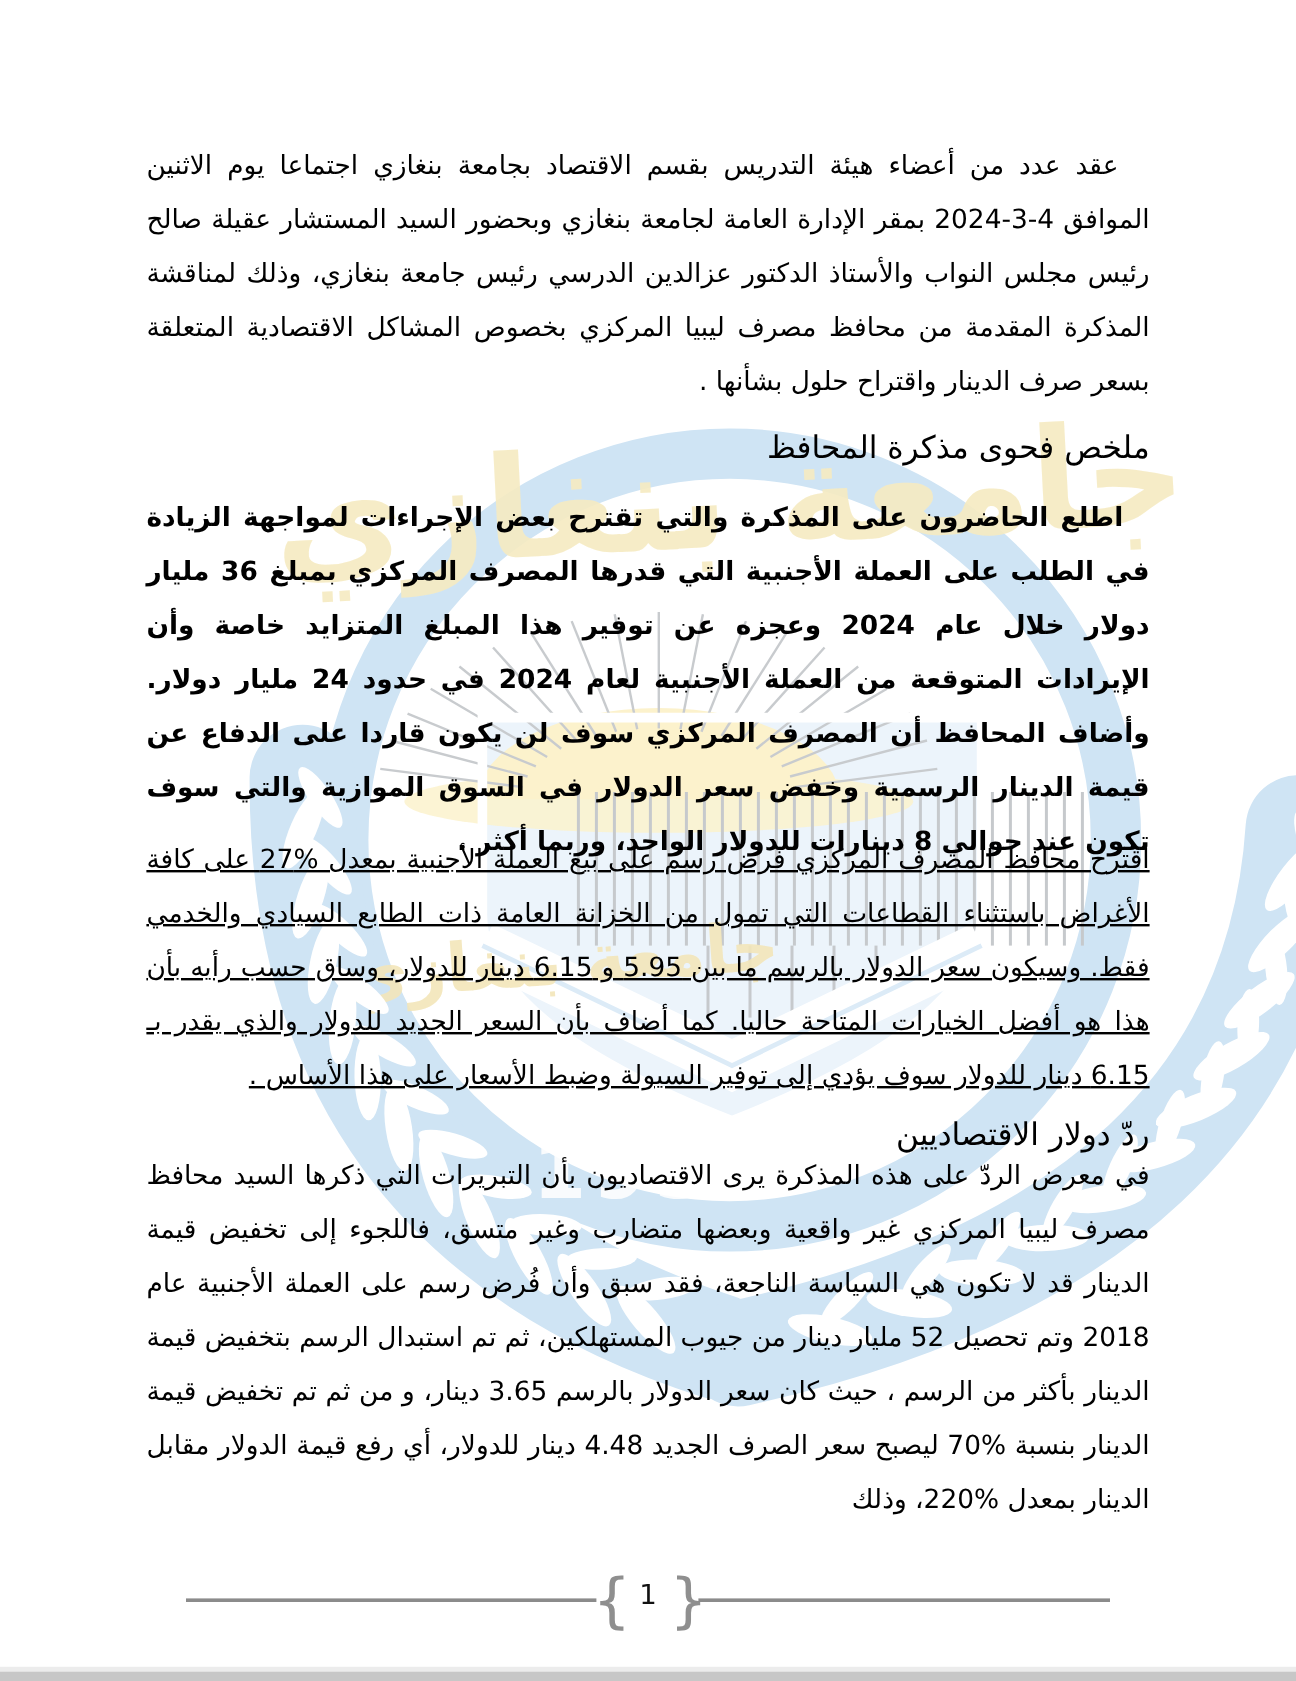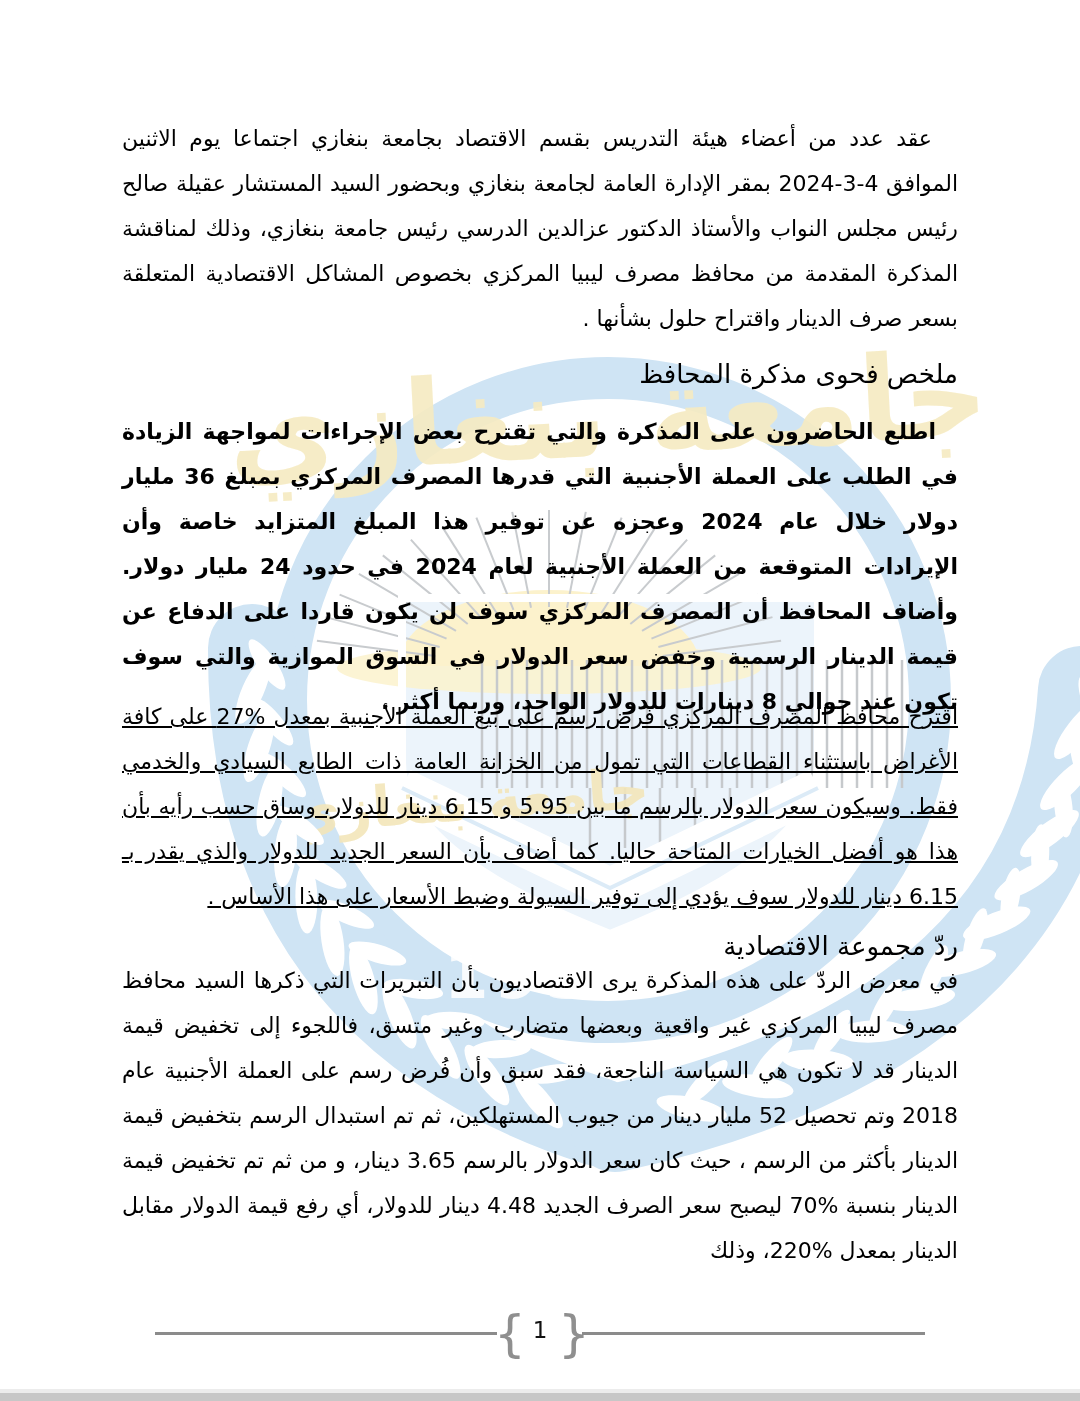--- a/index.html
+++ b/index.html
@@ -187,21 +187,21 @@
   </svg>
 
   <p class="para" id="p1">عقد عدد من أعضاء هيئة التدريس بقسم الاقتصاد بجامعة بنغازي اجتماعا يوم الاثنين الموافق 4-3-2024 بمقر الإدارة العامة لجامعة بنغازي وبحضور السيد المستشار عقيلة صالح رئيس مجلس النواب والأستاذ الدكتور عزالدين الدرسي رئيس جامعة بنغازي، وذلك لمناقشة المذكرة المقدمة من محافظ مصرف ليبيا المركزي بخصوص المشاكل الاقتصادية المتعلقة بسعر صرف الدينار واقتراح حلول بشأنها .</p>
 
   <h2 class="heading" id="h1">ملخص فحوى مذكرة المحافظ</h2>
 
   <p class="para" id="p2">اطلع الحاضرون على المذكرة والتي تقترح بعض الإجراءات لمواجهة الزيادة في الطلب على العملة الأجنبية التي قدرها المصرف المركزي بمبلغ 36 مليار دولار خلال عام 2024 وعجزه عن توفير هذا المبلغ المتزايد خاصة وأن الإيرادات المتوقعة من العملة الأجنبية لعام 2024 في حدود 24 مليار دولار. وأضاف المحافظ أن المصرف المركزي سوف لن يكون قاردا على الدفاع عن قيمة الدينار الرسمية وخفض سعر الدولار في السوق الموازية والتي سوف تكون عند حوالي 8 دينارات للدولار الواحد، وربما أكثر .</p>
 
   <p class="para" id="p3">اقترح محافظ المصرف المركزي فرض رسم على بيع العملة الأجنبية بمعدل %27 على كافة الأغراض باستثناء القطاعات التي تمول من الخزانة العامة ذات الطابع السيادي والخدمي فقط. وسيكون سعر الدولار بالرسم ما بين 5.95 و 6.15 دينار للدولار، وساق حسب رأيه بأن هذا هو أفضل الخيارات المتاحة حاليا. كما أضاف بأن السعر الجديد للدولار والذي يقدر بـ 6.15 دينار للدولار سوف يؤدي إلى توفير السيولة وضبط الأسعار على هذا الأساس .</p>
 
-  <h2 class="heading" id="h2">ردّ مجموعة الاقتصادية</h2>
+  <h2 class="heading" id="h2">ردّ دولار الاقتصاديين</h2>
 
   <p class="para" id="p4">في معرض الردّ على هذه المذكرة يرى الاقتصاديون بأن التبريرات التي ذكرها السيد محافظ مصرف ليبيا المركزي غير واقعية وبعضها متضارب وغير متسق، فاللجوء إلى تخفيض قيمة الدينار قد لا تكون هي السياسة الناجعة، فقد سبق وأن فُرض رسم على العملة الأجنبية عام 2018 وتم تحصيل 52 مليار دينار من جيوب المستهلكين، ثم تم استبدال الرسم بتخفيض قيمة الدينار بأكثر من الرسم ، حيث كان سعر الدولار بالرسم 3.65 دينار، و من ثم تم تخفيض قيمة الدينار بنسبة %70 ليصبح سعر الصرف الجديد 4.48 دينار للدولار، أي رفع قيمة الدولار مقابل الدينار بمعدل %220، وذلك</p>
 
   <div class="footer-rule left"></div>
   <span class="footer-brace left">{</span>
   <span class="page-number">1</span>
   <span class="footer-brace right">}</span>
   <div class="footer-rule right"></div>
 
   <div class="bottom-strip-light"></div>

